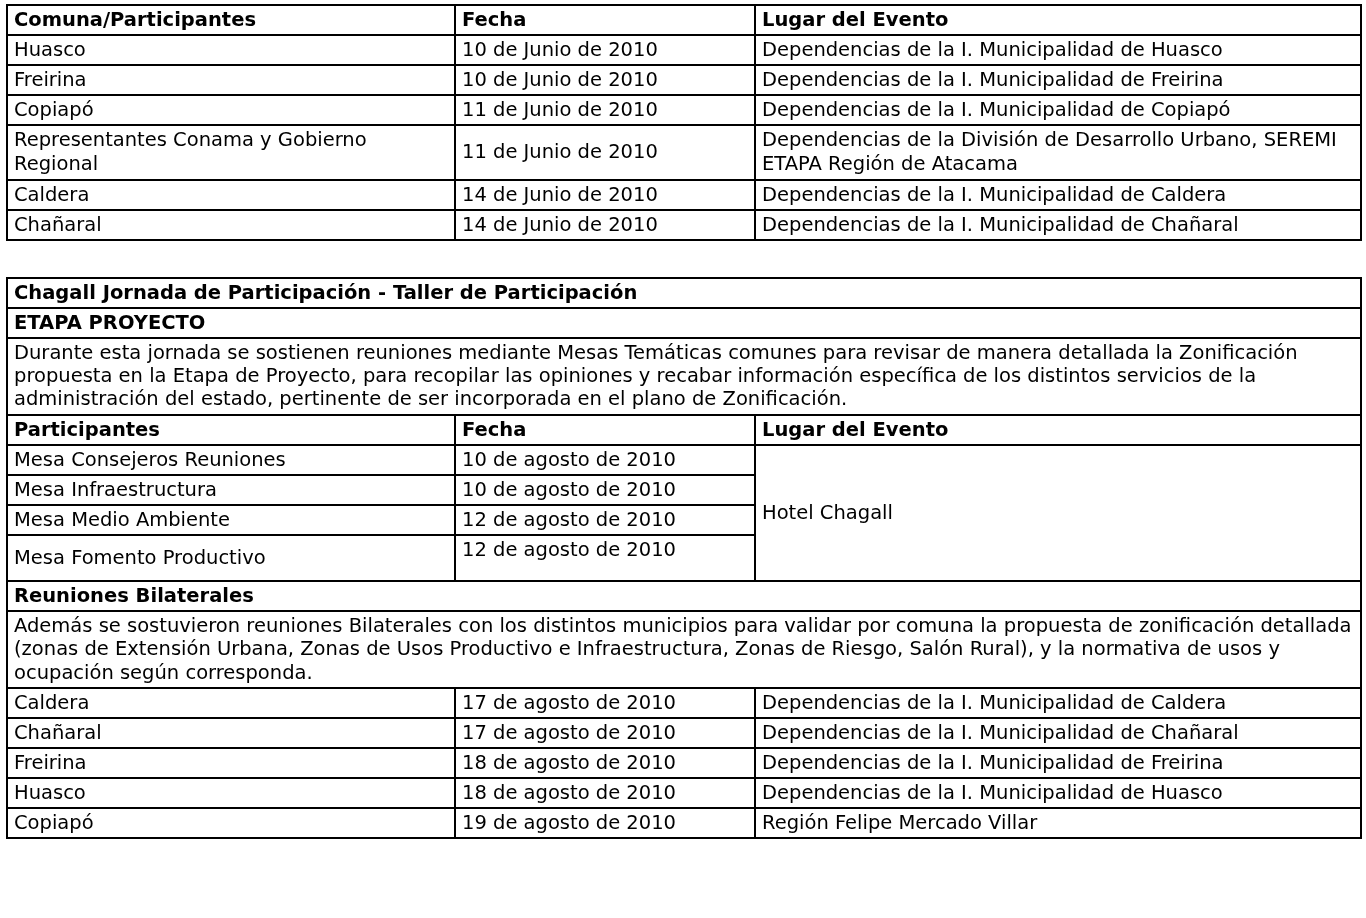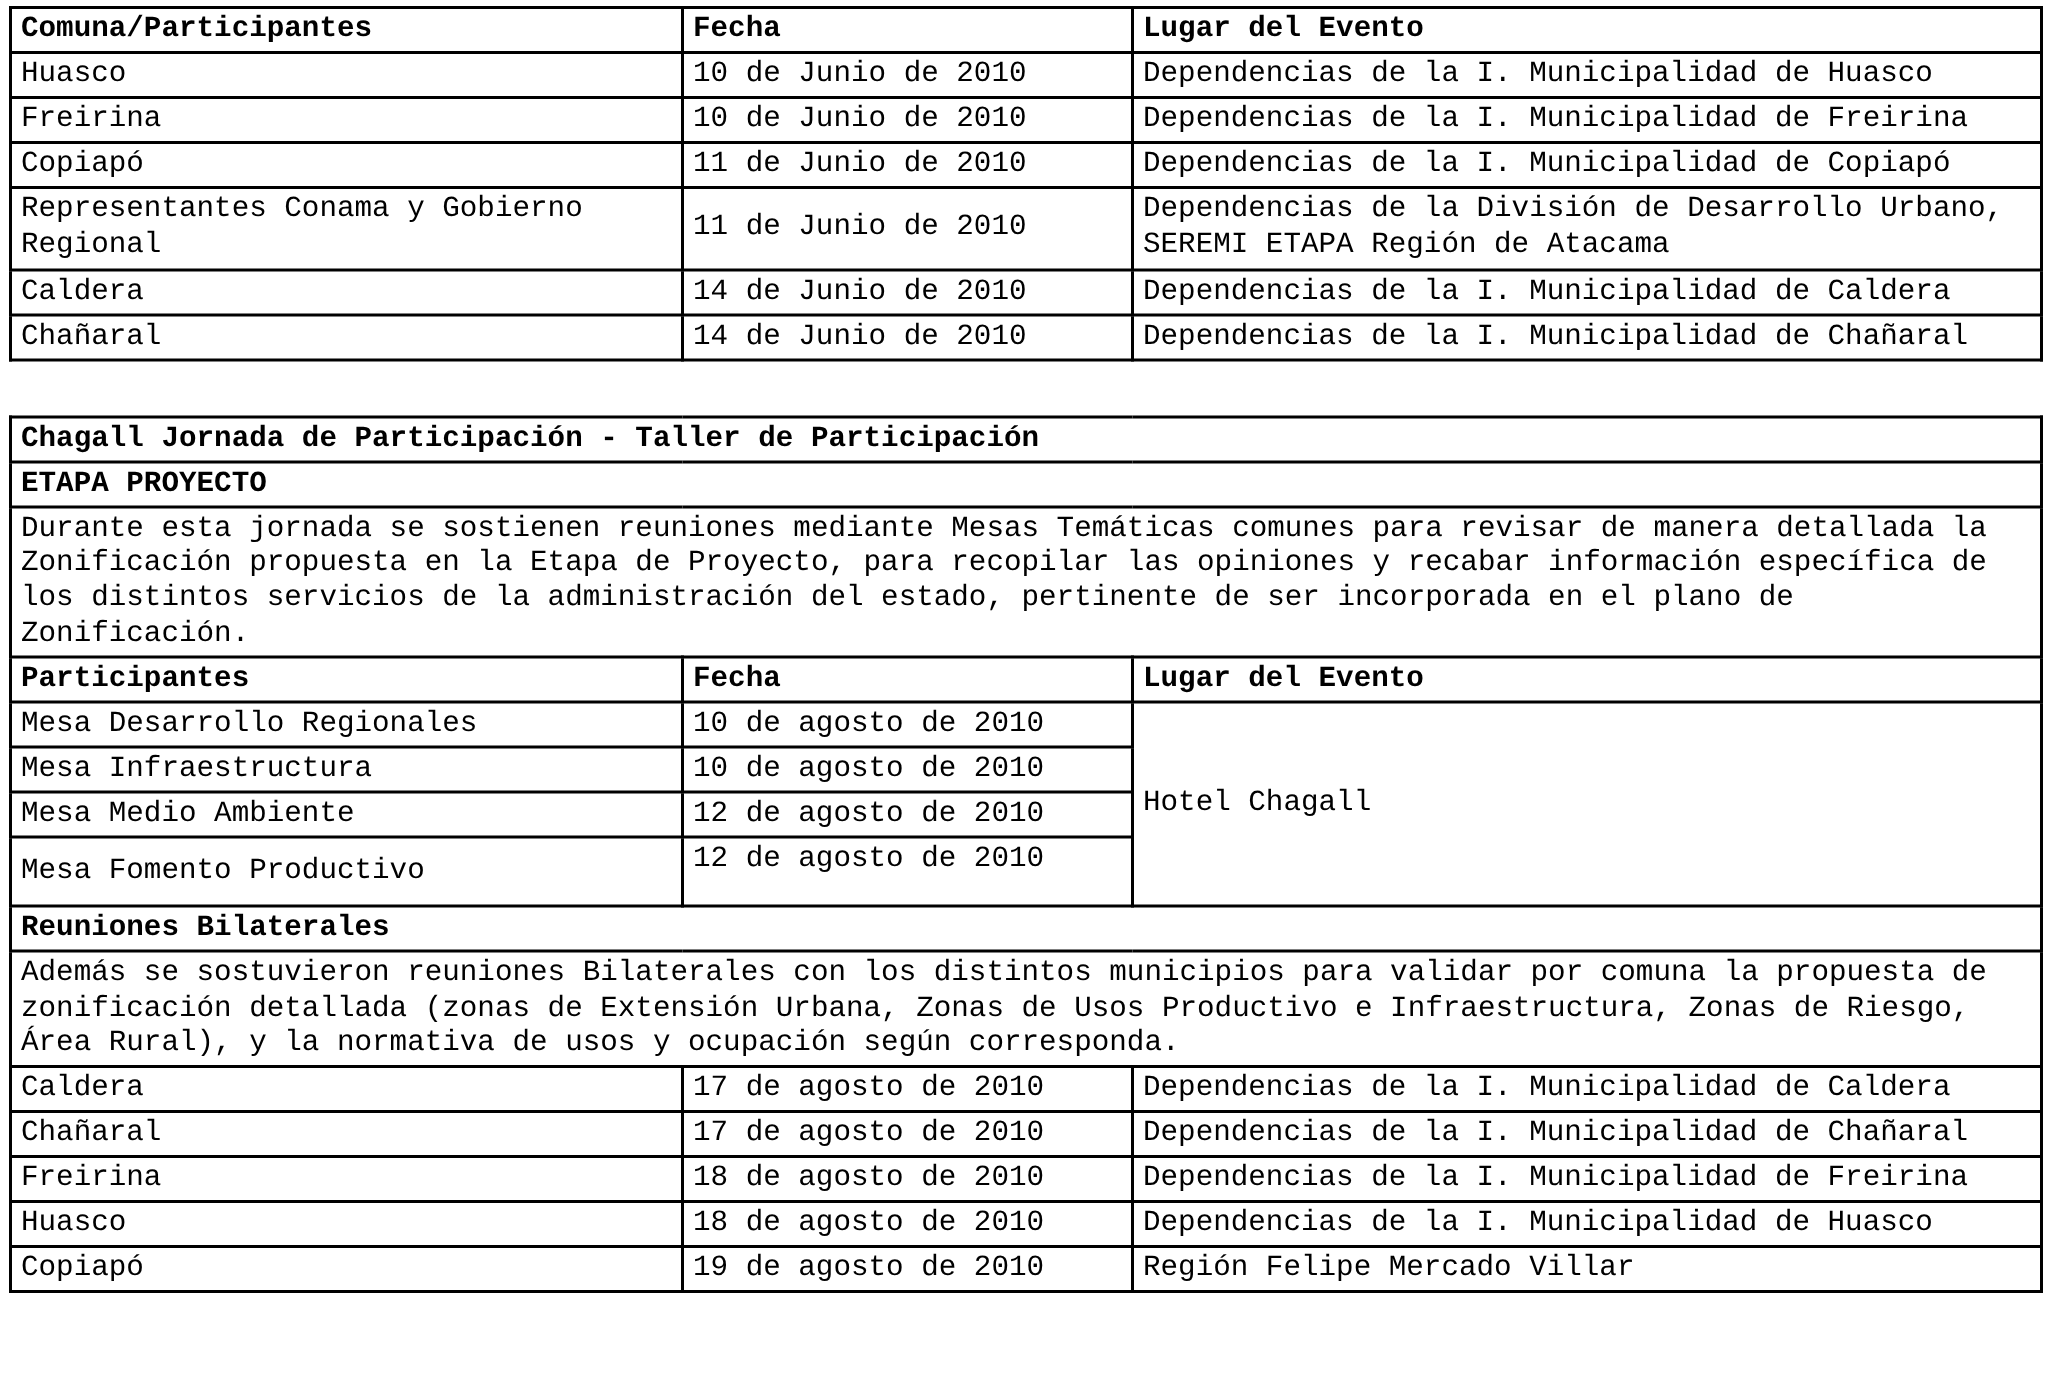--- a/index.html
+++ b/index.html
@@ -12,21 +12,20 @@
     height: 918px;
     font-family: "DejaVu Sans", sans-serif;
     color: #000000;
     overflow: hidden;
   }
   .page {
     position: relative;
     width: 1082px;
     box-sizing: border-box;
     padding: 4px 6px 0 6px;
-    font-family: Liberation Mono, monospace;
   }
   table.doc-table {
     width: 1354px;
     border-collapse: collapse;
     table-layout: fixed;
     font-size: 19.5px;
     line-height: 1.18;
   }
   table.doc-table td {
     border: 2px solid #000000;
@@ -124,41 +123,41 @@
       </tr>
       <tr>
         <td class="just" colspan="3">Durante esta jornada se sostienen reuniones mediante Mesas Temáticas comunes para revisar de manera detallada la Zonificación propuesta en la Etapa de Proyecto, para recopilar las opiniones y recabar información específica de los distintos servicios de la administración del estado, pertinente de ser incorporada en el plano de Zonificación.</td>
       </tr>
       <tr class="hdr">
         <td>Participantes</td>
         <td>Fecha</td>
         <td>Lugar del Evento</td>
       </tr>
       <tr>
-        <td>Mesa Desarrollo Regionales</td>
+        <td>Mesa Consejeros Reuniones</td>
         <td>10 de agosto de 2010</td>
         <td class="venue-merged" rowspan="4">Hotel Chagall</td>
       </tr>
       <tr>
         <td>Mesa Infraestructura</td>
         <td>10 de agosto de 2010</td>
       </tr>
       <tr>
         <td>Mesa Medio Ambiente</td>
         <td>12 de agosto de 2010</td>
       </tr>
       <tr class="tall">
         <td>Mesa Fomento Productivo</td>
         <td style="vertical-align: top;">12 de agosto de 2010</td>
       </tr>
       <tr>
         <td class="bold" colspan="3">Reuniones Bilaterales</td>
       </tr>
       <tr>
-        <td class="just" colspan="3">Además se sostuvieron reuniones Bilaterales con los distintos municipios para validar por comuna la propuesta de zonificación detallada (zonas de Extensión Urbana, Zonas de Usos Productivo e Infraestructura, Zonas de Riesgo, Área Rural), y la normativa de usos y ocupación según corresponda.</td>
+        <td class="just" colspan="3">Además se sostuvieron reuniones Bilaterales con los distintos municipios para validar por comuna la propuesta de zonificación detallada (zonas de Extensión Urbana, Zonas de Usos Productivo e Infraestructura, Zonas de Riesgo, Salón Rural), y la normativa de usos y ocupación según corresponda.</td>
       </tr>
       <tr>
         <td>Caldera</td>
         <td>17 de agosto de 2010</td>
         <td>Dependencias de la I. Municipalidad de Caldera</td>
       </tr>
       <tr>
         <td>Chañaral</td>
         <td>17 de agosto de 2010</td>
         <td>Dependencias de la I. Municipalidad de Chañaral</td>

